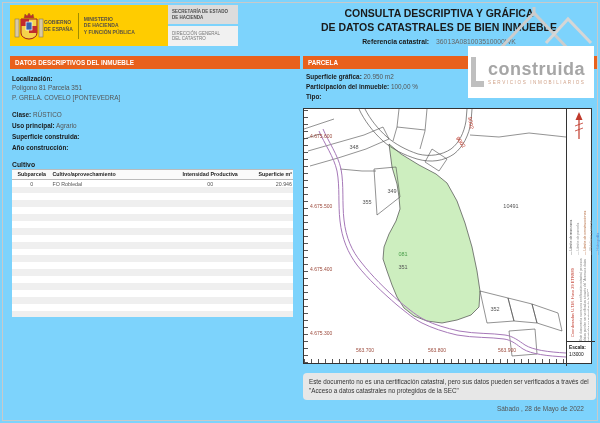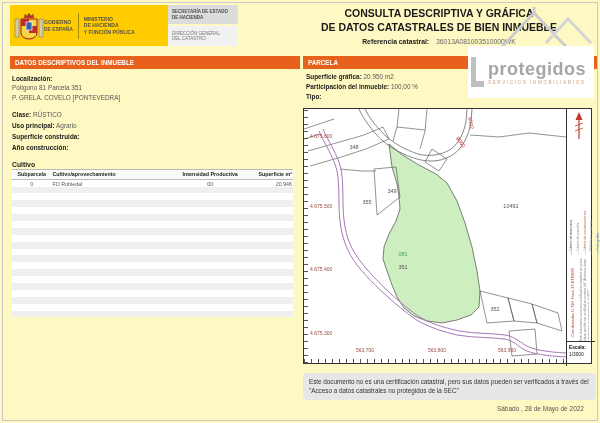--- a/index.html
+++ b/index.html
@@ -1,16 +1,16 @@
 <!DOCTYPE html>
 <html><head>
 <meta charset="utf-8">
 <style>
   html,body{margin:0;padding:0;background:#fff;}
-  #page{position:relative;width:600px;height:423px;background:#fef9c3;overflow:hidden;
+  #page{position:relative;width:600px;height:423px;background:#7dd3fc;overflow:hidden;
         font-family:"Liberation Sans",sans-serif;color:#222;}
   #frame-border{position:absolute;left:2px;top:2px;right:2px;bottom:2px;border:1px solid #c9c9c9;pointer-events:none;}
   .abs{position:absolute;}
   .pre{white-space:pre-line;}
 
   
   #gov-banner{left:10px;top:5px;width:158px;height:41px;background:#ffcc00;display:flex;align-items:center;}
   #escudo{margin-left:4px;}
   .gov-txt{font-size:5px;font-weight:bold;color:#5a5242;line-height:1.25;}
   #gov-divider{width:1px;height:26px;background:#a08c00;margin:0 5px;}
@@ -125,21 +125,21 @@
   </div>
 
   <svg class="abs" id="wm-roofs" width="108" height="54" viewBox="0 0 108 54">
     <polyline points="8,52 46,12 84,52" fill="none" stroke="#cccccc" stroke-width="3"></polyline>
     <polyline points="58,42 80,18 103,42" fill="none" stroke="#d6d6d6" stroke-width="3"></polyline>
     <line x1="46" y1="12" x2="46" y2="6" stroke="#cccccc" stroke-width="3"></line>
   </svg>
   <div class="abs" id="wm-box">
     <div id="wm-l"></div>
     <div id="wm-text">
-      <div id="wm-brand">protegidos</div>
+      <div id="wm-brand">construida</div>
       <div id="wm-tag">SERVICIOS INMOBILIARIOS</div>
     </div>
   </div>
 
   <div class="abs section-bar" id="left-bar">DATOS DESCRIPTIVOS DEL INMUEBLE</div>
   <div class="abs section-bar" id="right-bar">PARCELA</div>
 
   <div class="abs" id="left-panel">
     <div class="fld lbl">Localización:</div>
     <div id="loc-block">

